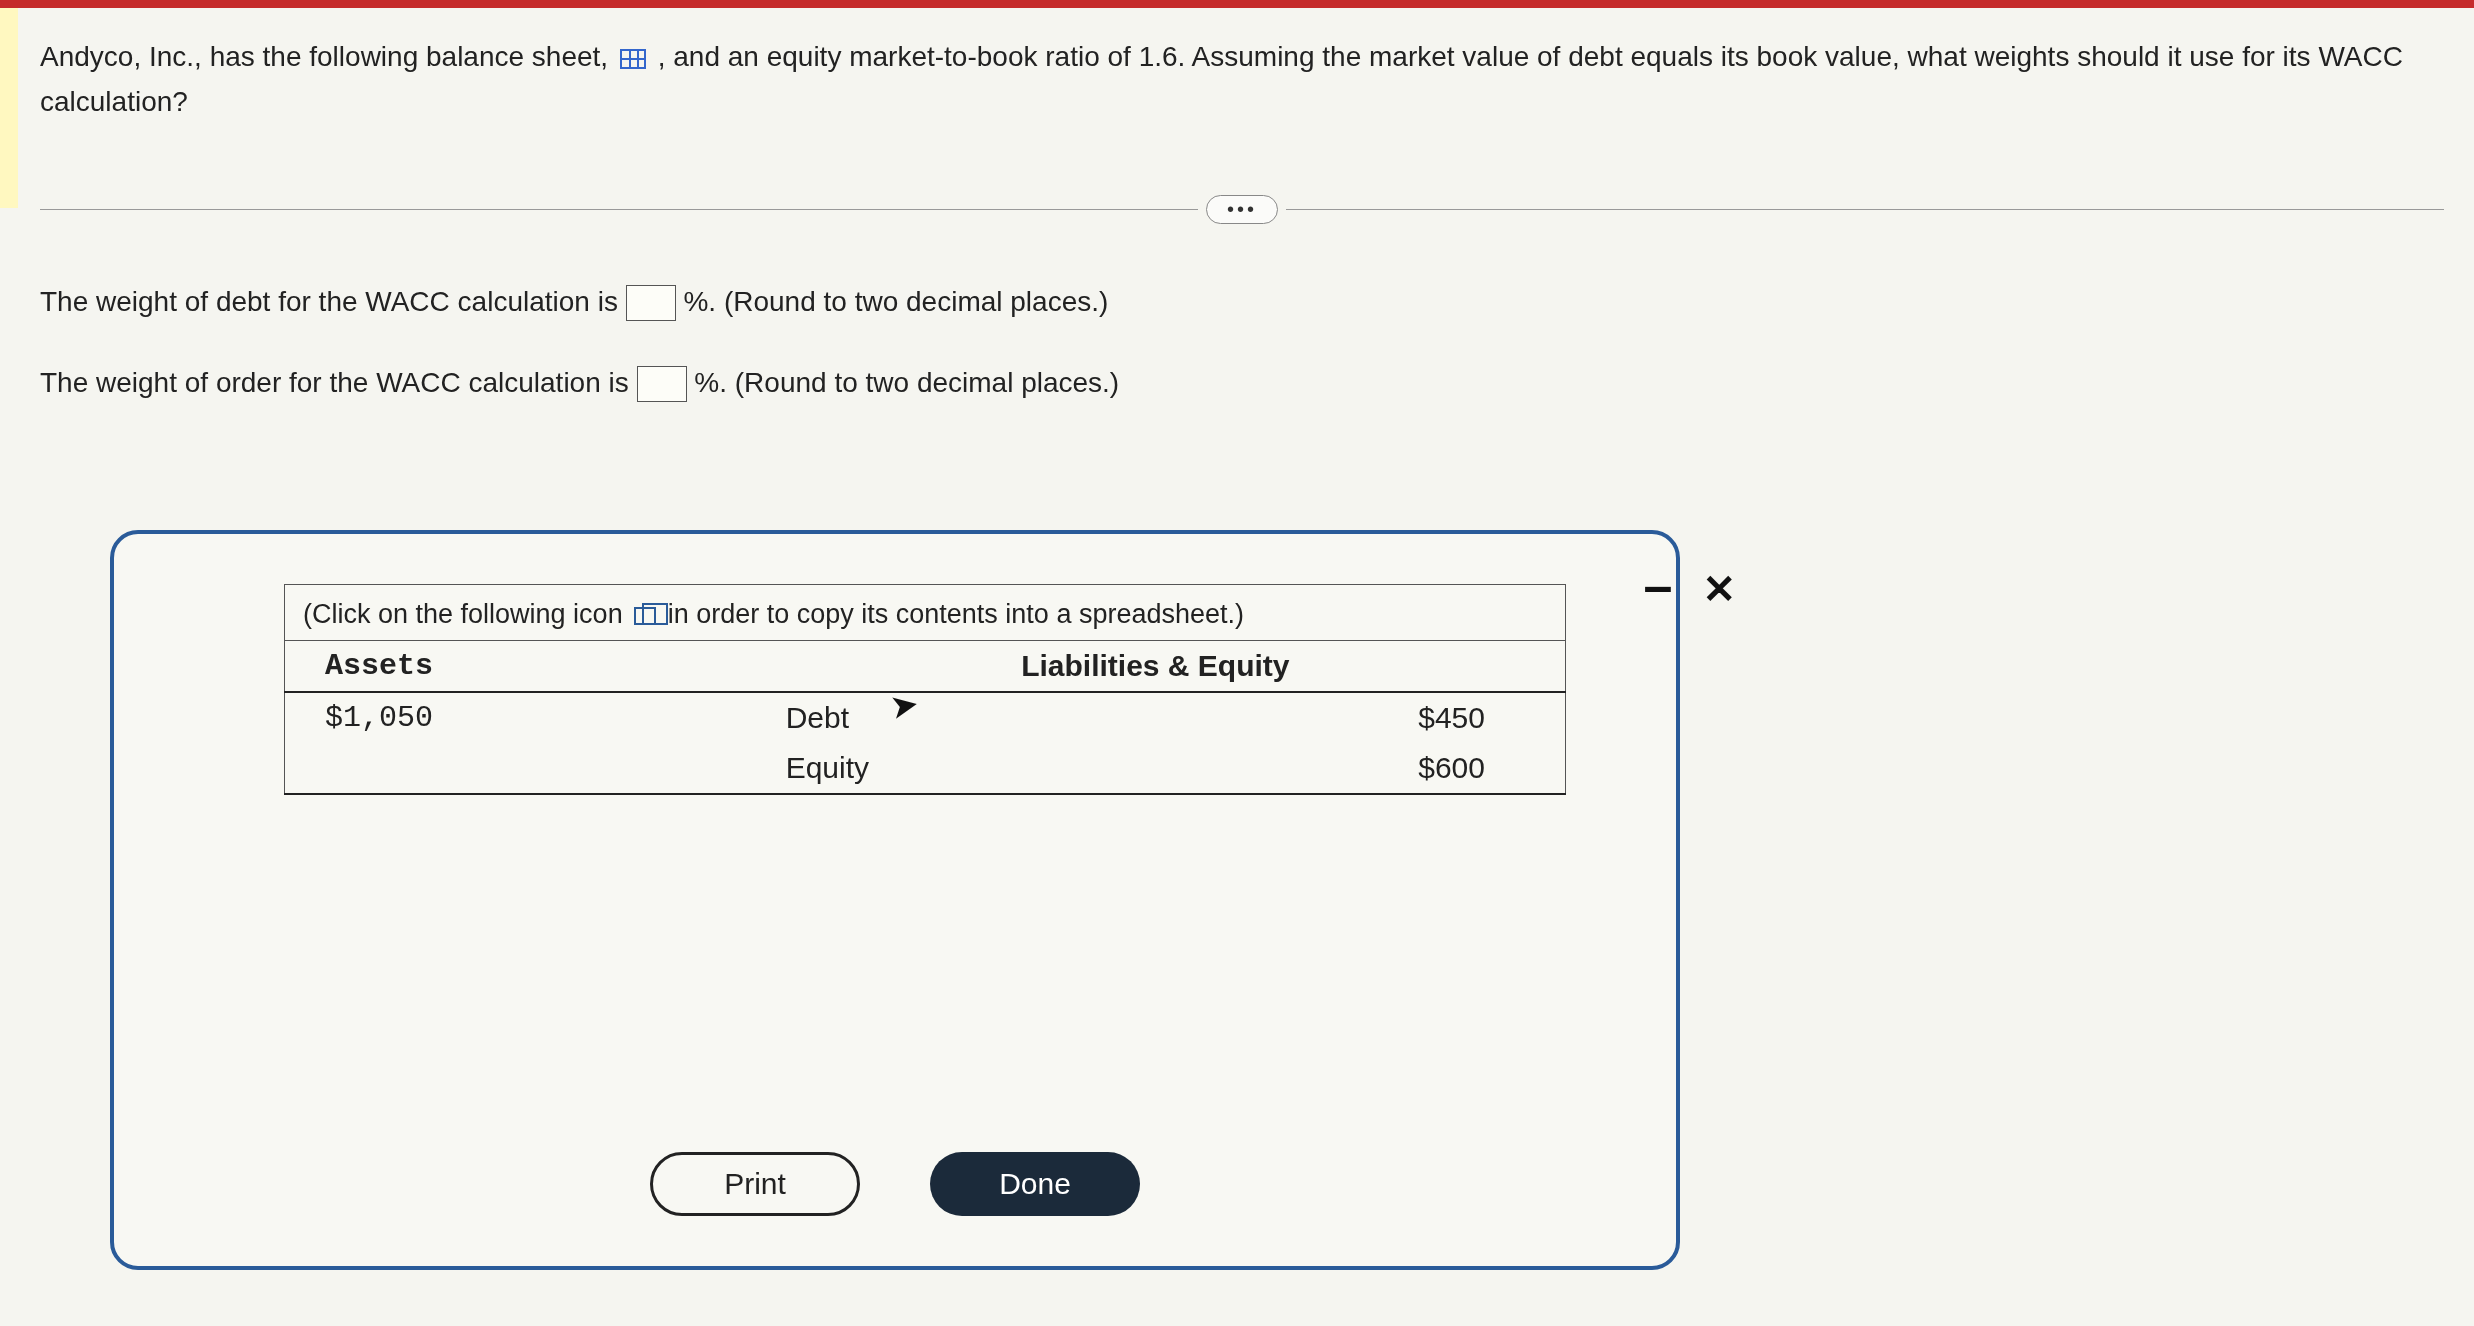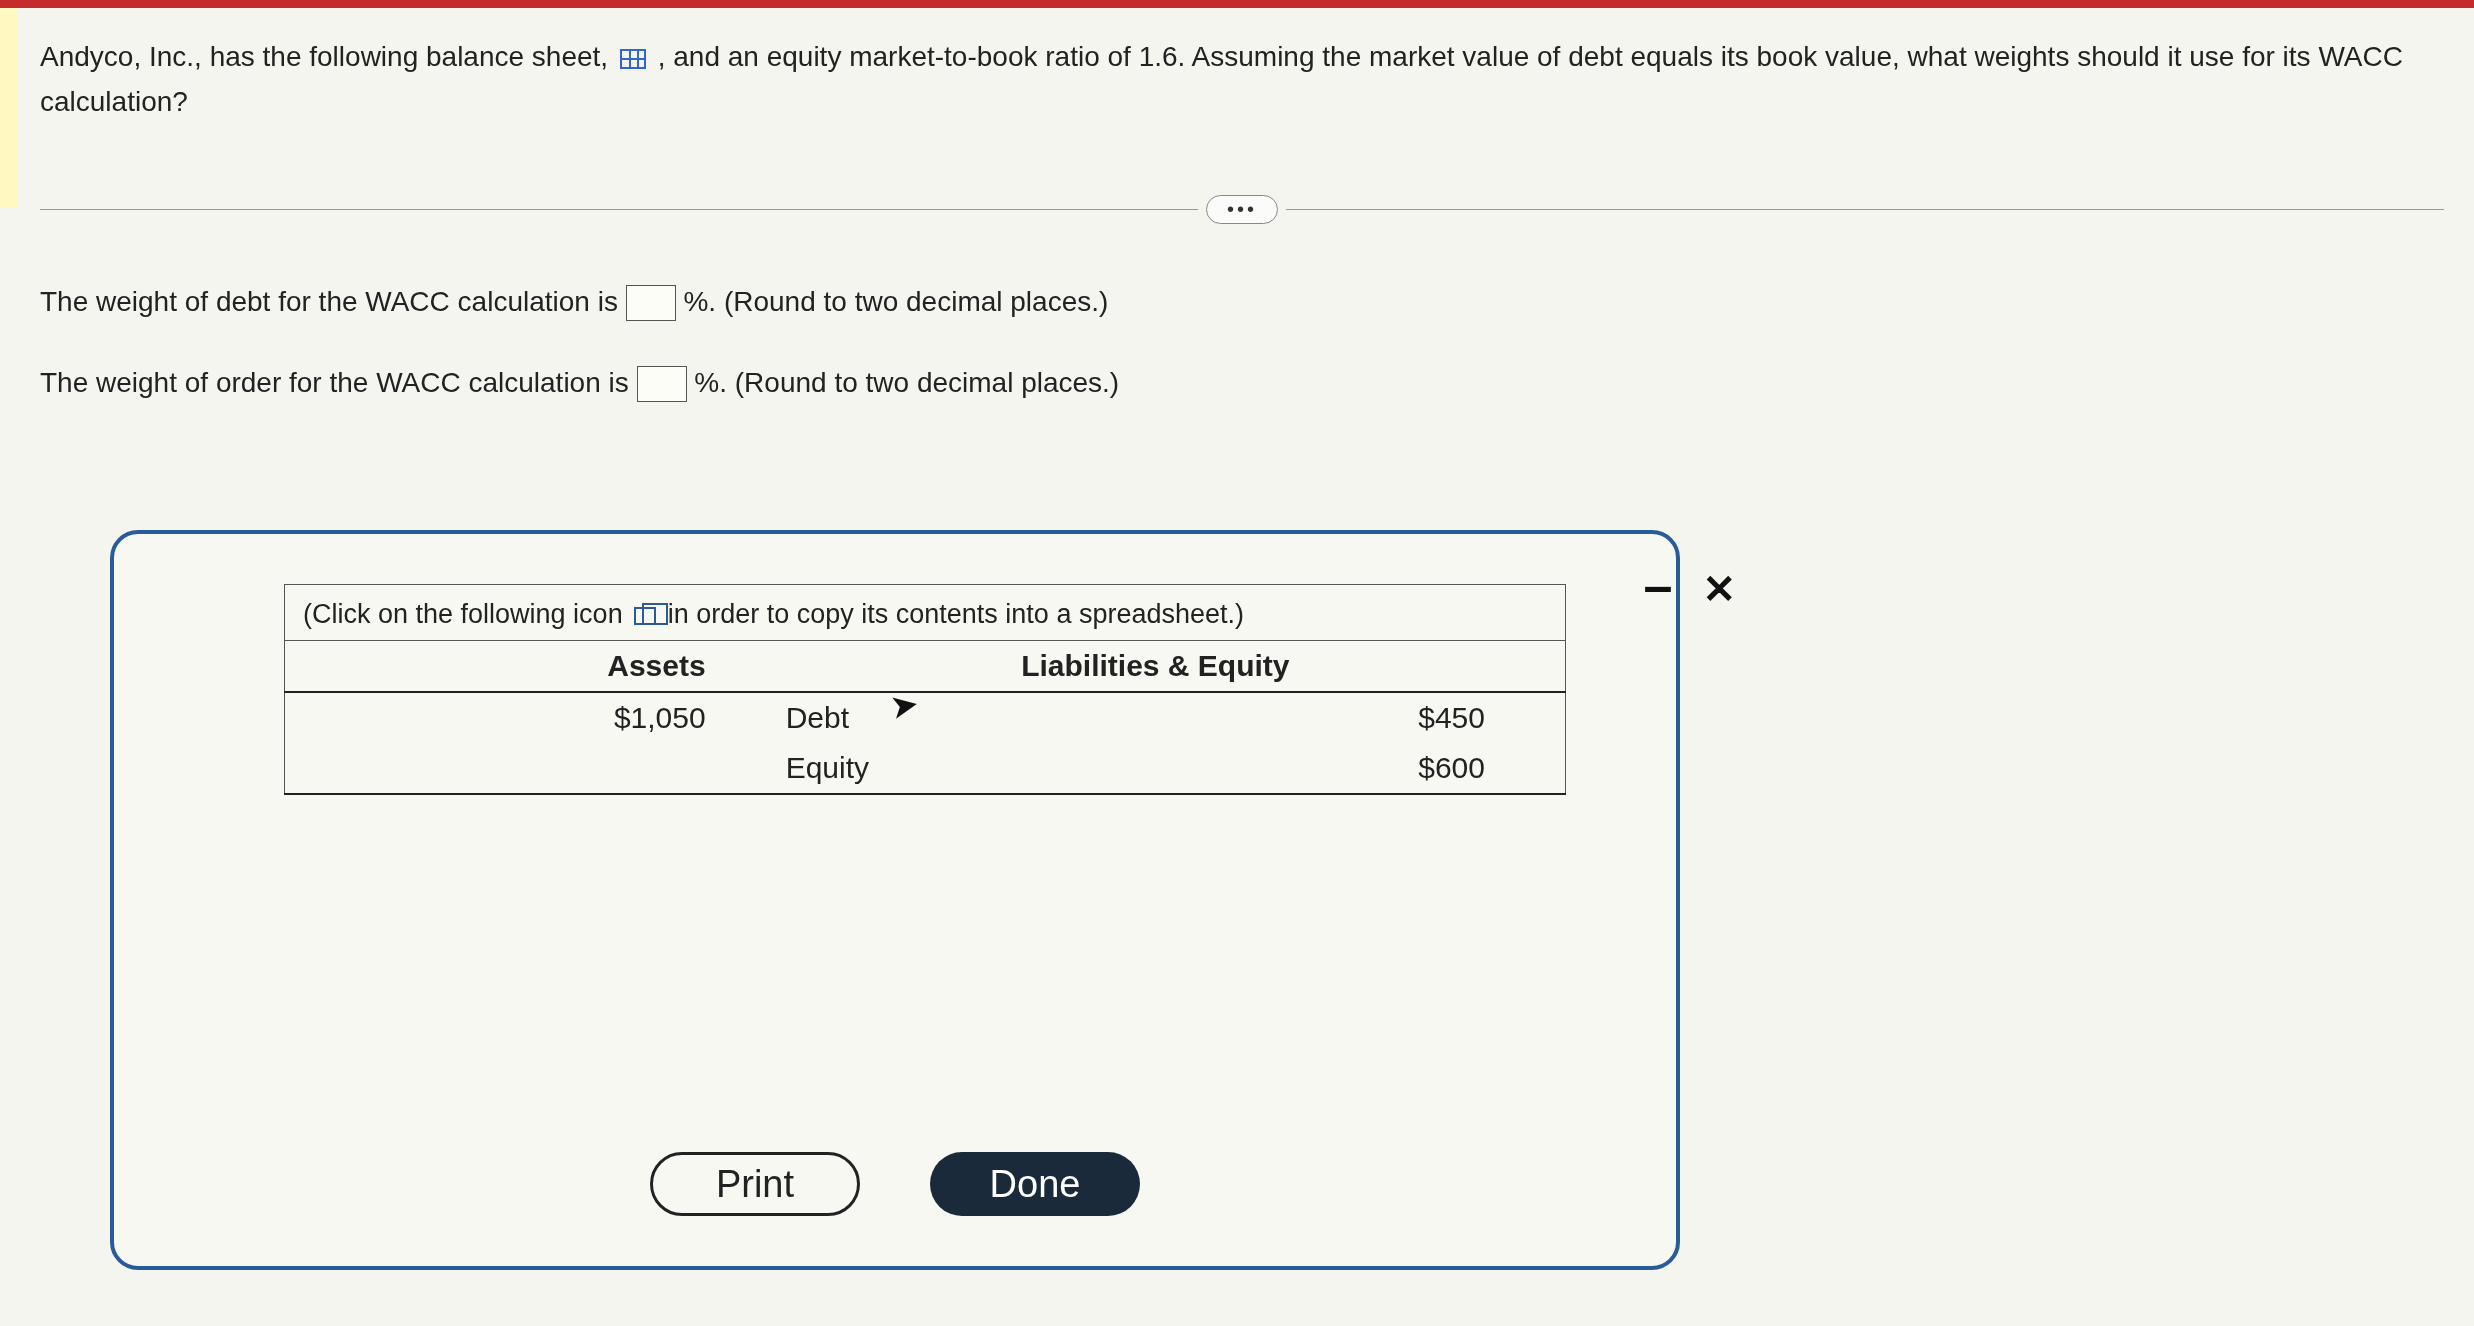--- a/index.html
+++ b/index.html
@@ -149,37 +149,37 @@
   .data-tbl td {
     padding: 8px 40px;
     font-size: 30px;
   }
   .hdr-row td {
     font-weight: bold;
   }
   .underline-row td {
     border-bottom: 2px solid #222;
   }
-  .col-assets { width: 36%; text-align: right;}
+  .col-assets { width: 36%; text-align: left; font-family: Liberation Mono, monospace;}
   .col-label { width: 32%; text-align: left;}
   .col-val { width: 32%; text-align: right; padding-right: 80px !important;}
   .last-row td { border-bottom: 2px solid #222;}
   .modal-buttons {
     position: absolute;
     bottom: 50px;
     left: 0; right: 0;
     display: flex;
     justify-content: center;
     gap: 70px;
   }
   .btn {
     min-width: 210px;
     height: 64px;
     border-radius: 36px;
-    font-size: 38px;
+    font-size: 30px;
     display: flex;
     align-items: center;
     justify-content: center;
     cursor: pointer;
   }
   .btn-print {
     border: 3px solid #222;
     background: transparent;
     color: #222;
   }

